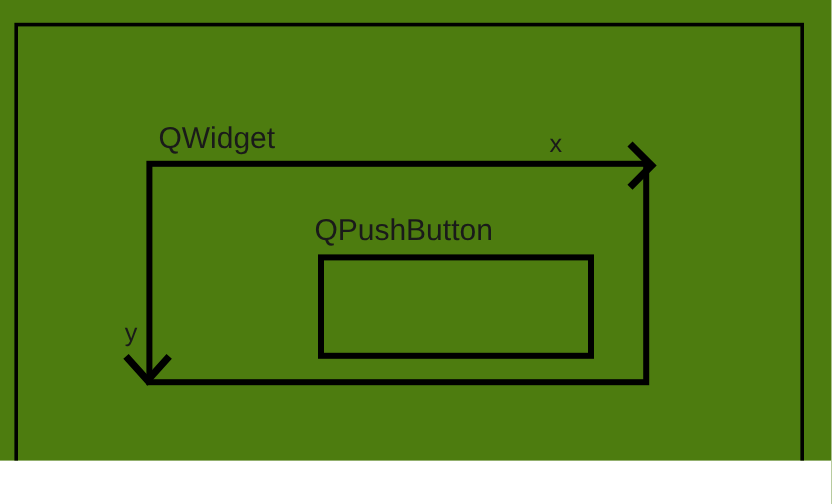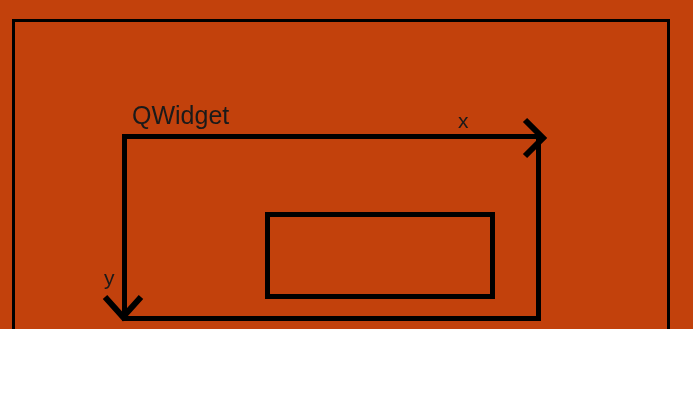--- a/index.html
+++ b/index.html
@@ -6,22 +6,22 @@
     margin: 0;
     padding: 0;
     background: #ffffff;
   }
   body {
     font-family: "Liberation Sans", "DejaVu Sans", sans-serif;
   }
   #canvas {
     position: relative;
     width: 693px;
-    height: 329px;
-    background: #c2410c;
+    height: 384px;
+    background: #4d7c0f;
     overflow: hidden;
   }
   
   #outer-frame {
     position: absolute;
     left: 12px;
     top: 19px;
     width: 658px;
     height: 373px;
     border: 3px solid #000000;
@@ -117,20 +117,21 @@
 <div id="canvas">
 
   <div id="outer-frame"></div>
 
   <div id="widget-rect"></div>
 
   <div id="button-rect"></div>
 
   <div class="diagram-label" id="widget-label">QWidget</div>
 
+  <div class="diagram-label" id="button-label">QPushButton</div>
 
   <div class="diagram-label" id="axis-x-label">x</div>
 
   <div class="diagram-label" id="axis-y-label">y</div>
 
   <svg class="arrow-svg" id="arrow-x" viewBox="0 0 60 60">
     <path d="M 20 8 L 38 26 L 20 44" fill="none" stroke="#000000" stroke-width="6" stroke-linecap="butt" stroke-linejoin="miter"></path>
   </svg>
 
   <svg class="arrow-svg" id="arrow-y" viewBox="0 0 60 62">

